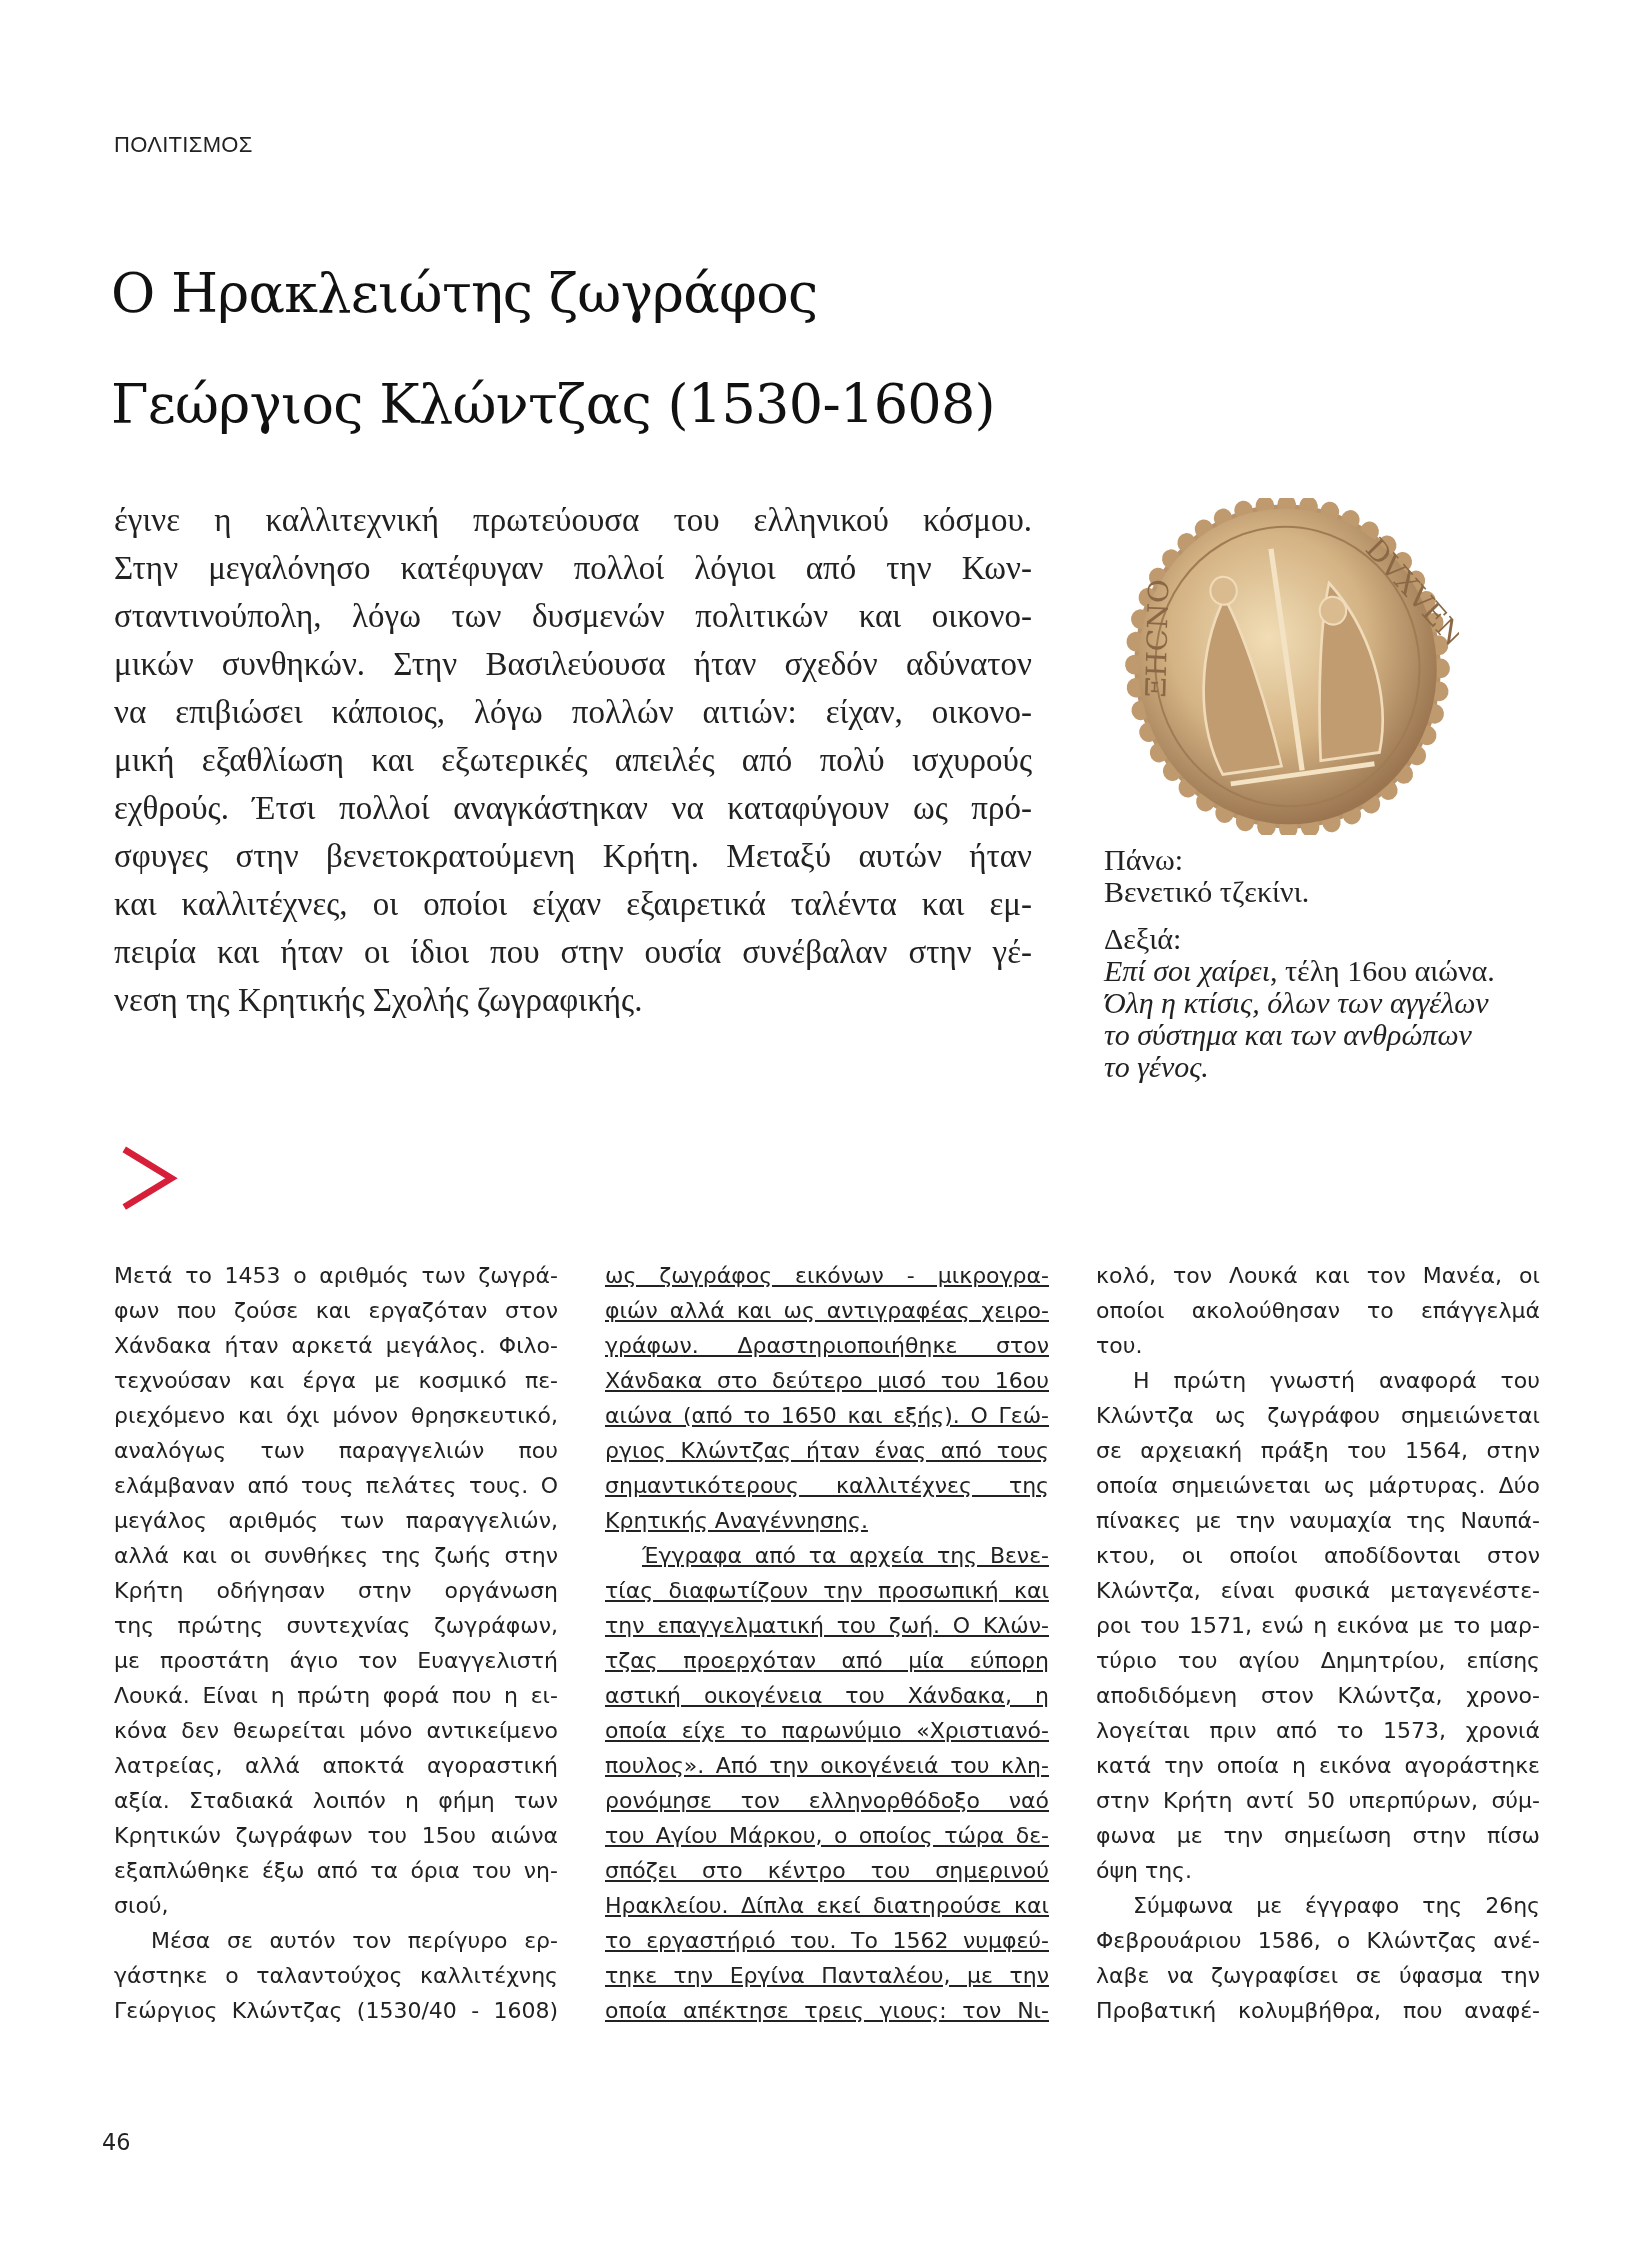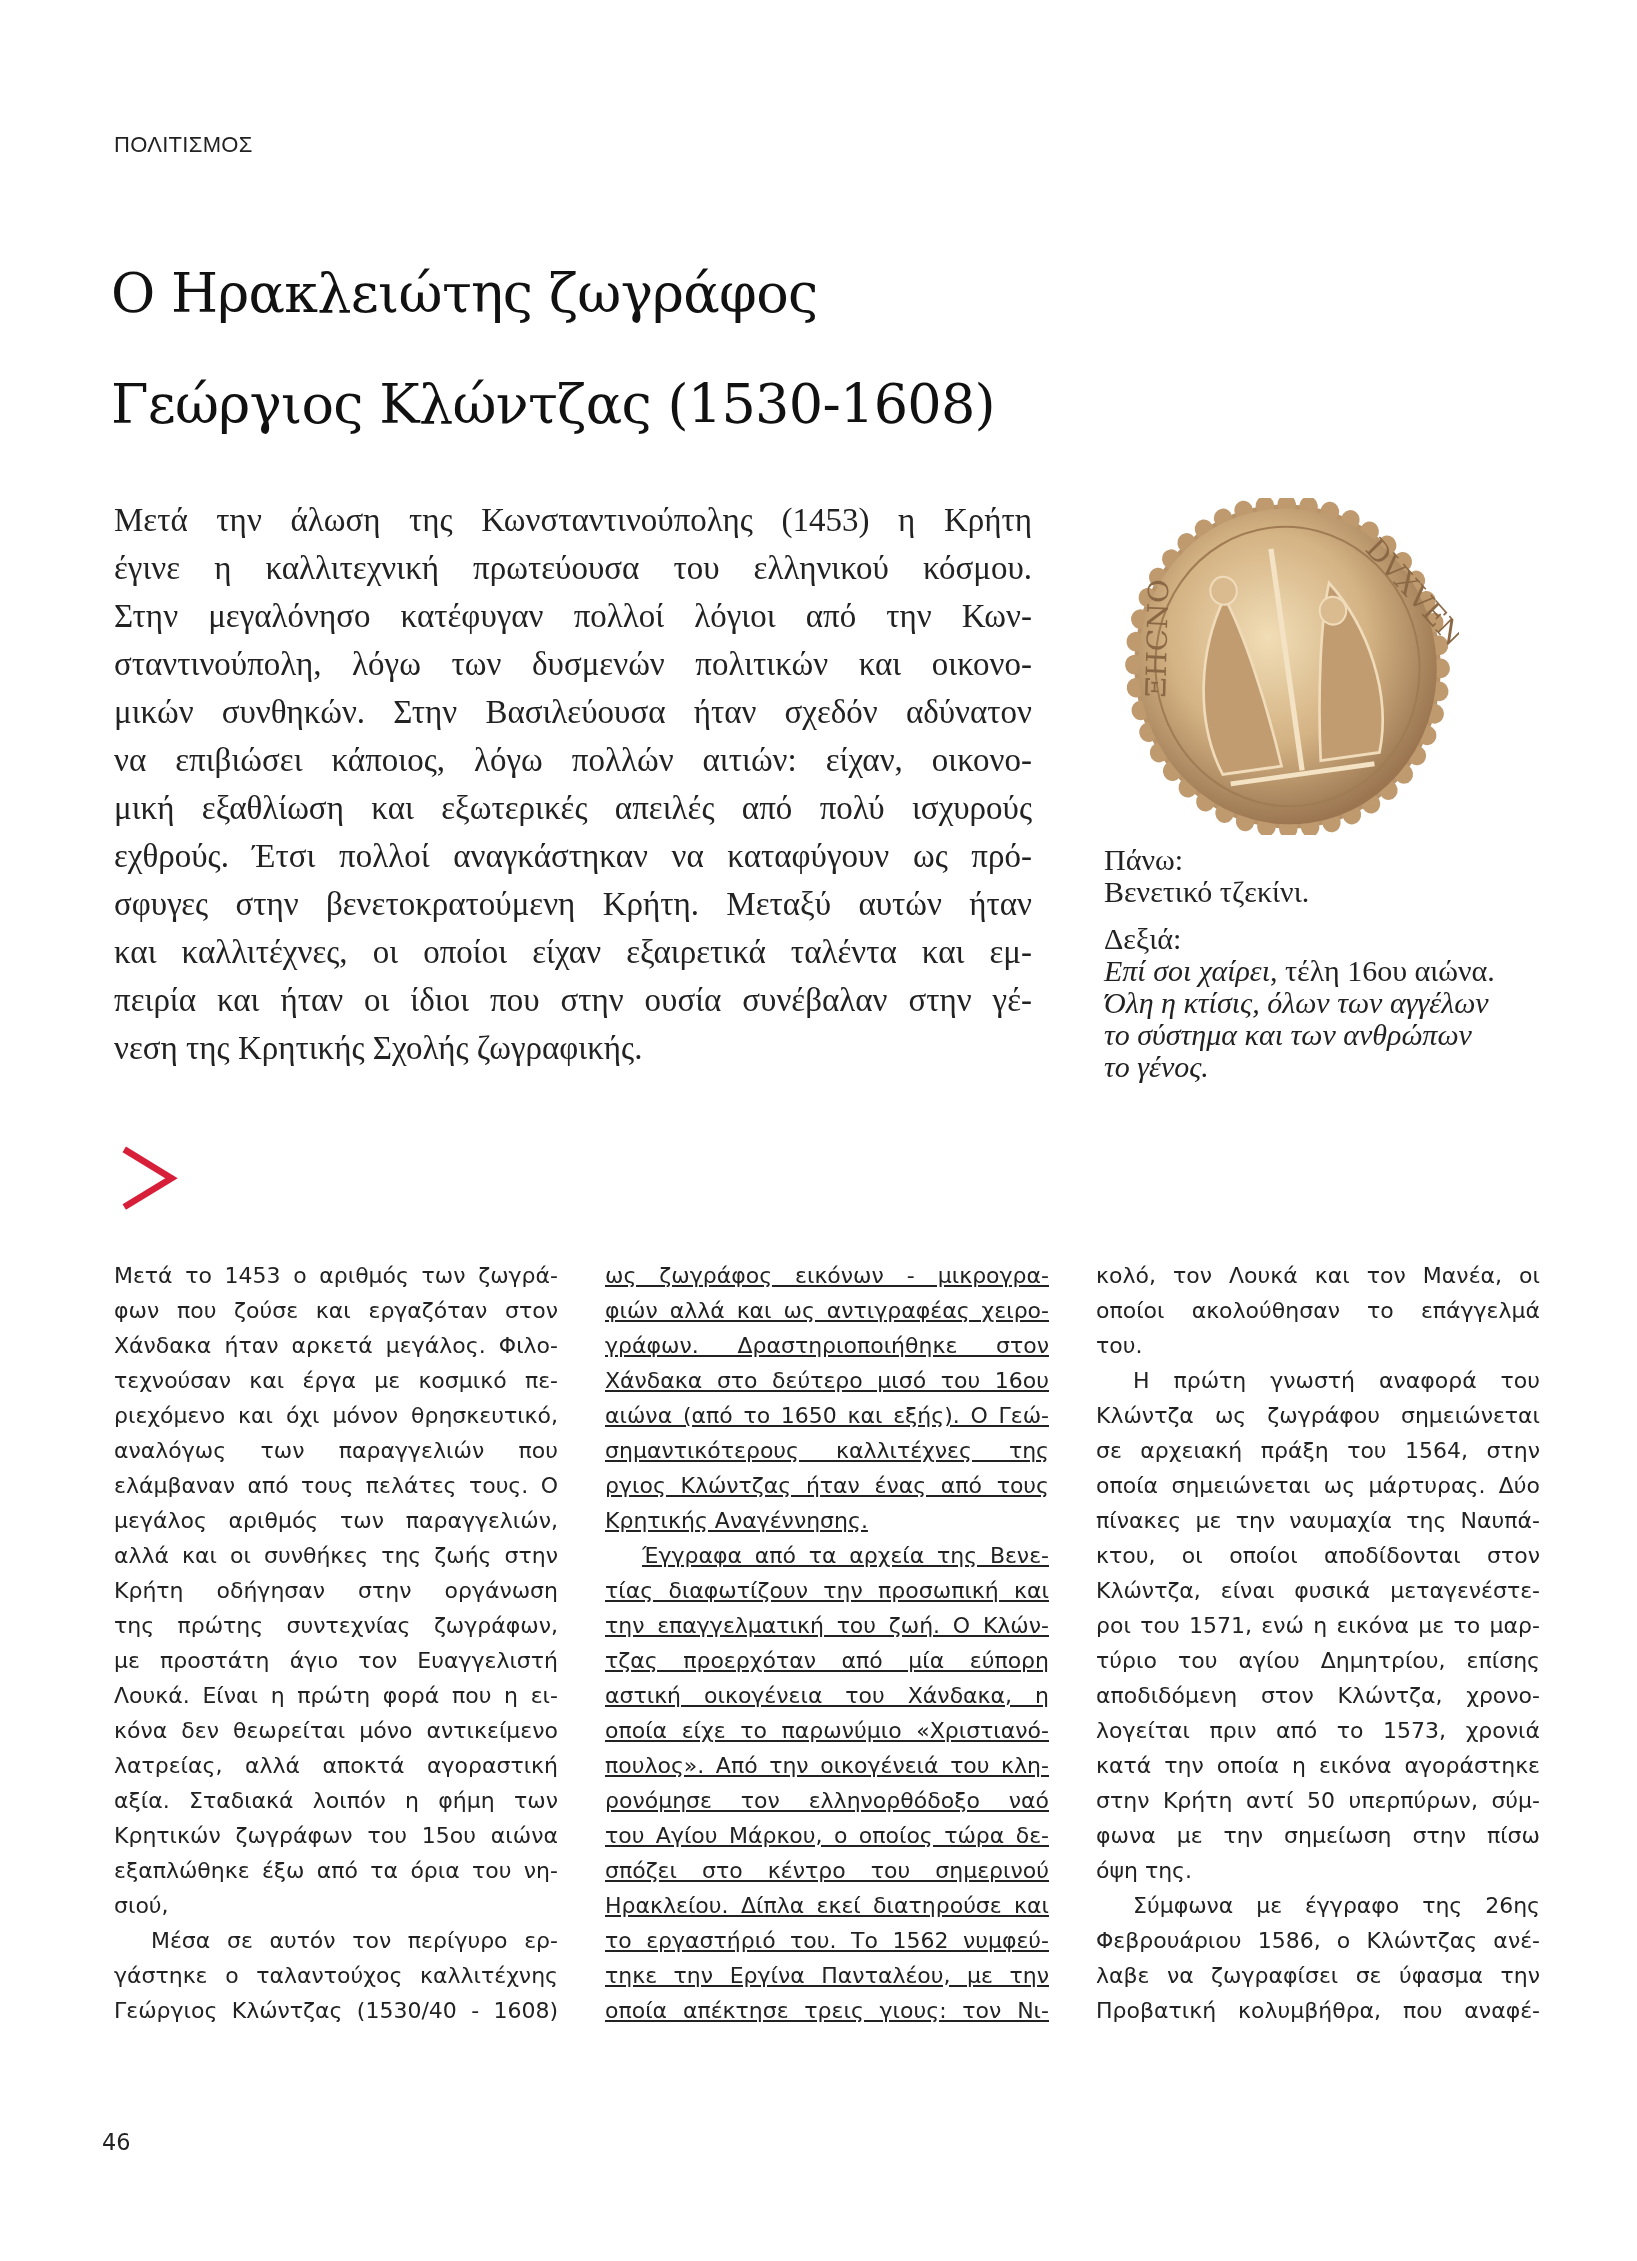--- a/index.html
+++ b/index.html
@@ -53,21 +53,20 @@
 <body>
 
 <div class="abs section-label">ΠΟΛΙΤΙΣΜΟΣ</div>
 
 <h1 class="abs title" style="margin:0;">
   <span style="display:block">Ο Ηρακλειώτης ζωγράφος</span>
   <span style="display:block">Γεώργιος Κλώντζας (1530-1608)</span>
 </h1>
 
 <div class="abs intro" id="intro">
-    <span class="line">Μετά την άλωση της Κωνσταντινούπολης (1453) η Κρήτη</span>
     <span class="line">έγινε η  καλλιτεχνική πρωτεύουσα του ελληνικού κόσμου.</span>
     <span class="line">Στην μεγαλόνησο κατέφυγαν πολλοί λόγιοι από την Κων-</span>
     <span class="line">σταντινούπολη, λόγω των δυσμενών πολιτικών και οικονο-</span>
     <span class="line">μικών συνθηκών. Στην Βασιλεύουσα ήταν σχεδόν αδύνατον</span>
     <span class="line">να επιβιώσει κάποιος, λόγω πολλών αιτιών: είχαν, οικονο-</span>
     <span class="line">μική εξαθλίωση και εξωτερικές απειλές από πολύ ισχυρούς</span>
     <span class="line">εχθρούς. Έτσι πολλοί αναγκάστηκαν να καταφύγουν ως πρό-</span>
     <span class="line">σφυγες στην  βενετοκρατούμενη Κρήτη. Μεταξύ αυτών ήταν</span>
     <span class="line">και καλλιτέχνες, οι οποίοι είχαν εξαιρετικά ταλέντα και εμ-</span>
     <span class="line">πειρία και ήταν οι ίδιοι που στην ουσία συνέβαλαν στην γέ-</span>
@@ -185,22 +184,22 @@
     <span class="line indent">Μέσα σε αυτόν τον περίγυρο ερ-</span>
     <span class="line">γάστηκε ο ταλαντούχος καλλιτέχνης</span>
     <span class="line">Γεώργιος Κλώντζας (1530/40 - 1608)</span>
   </div>
 <div class="abs col col2" id="col1">
     <span class="line">ως ζωγράφος εικόνων -  μικρογρα-</span>
     <span class="line">φιών αλλά και ως αντιγραφέας χειρο-</span>
     <span class="line">γράφων. Δραστηριοποιήθηκε στον</span>
     <span class="line">Χάνδακα στο δεύτερο μισό του 16ου</span>
     <span class="line">αιώνα (από το 1650 και εξής).  Ο Γεώ-</span>
+    <span class="line">ργιος Κλώντζας ήταν ένας από τους</span>
     <span class="line">σημαντικότερους καλλιτέχνες της</span>
-    <span class="line">ργιος Κλώντζας ήταν ένας από τους</span>
     <span class="line last">Κρητικής Αναγέννησης.</span>
     <span class="line indent">Έγγραφα από τα αρχεία της Βενε-</span>
     <span class="line">τίας διαφωτίζουν την προσωπική και</span>
     <span class="line">την επαγγελματική του ζωή. Ο Κλών-</span>
     <span class="line">τζας προερχόταν από μία εύπορη</span>
     <span class="line">αστική οικογένεια του Χάνδακα, η</span>
     <span class="line">οποία είχε το παρωνύμιο «Χριστιανό-</span>
     <span class="line">πουλος». Από την οικογένειά του κλη-</span>
     <span class="line">ρονόμησε τον ελληνορθόδοξο ναό</span>
     <span class="line">του Αγίου Μάρκου, ο οποίος τώρα δε-</span>

